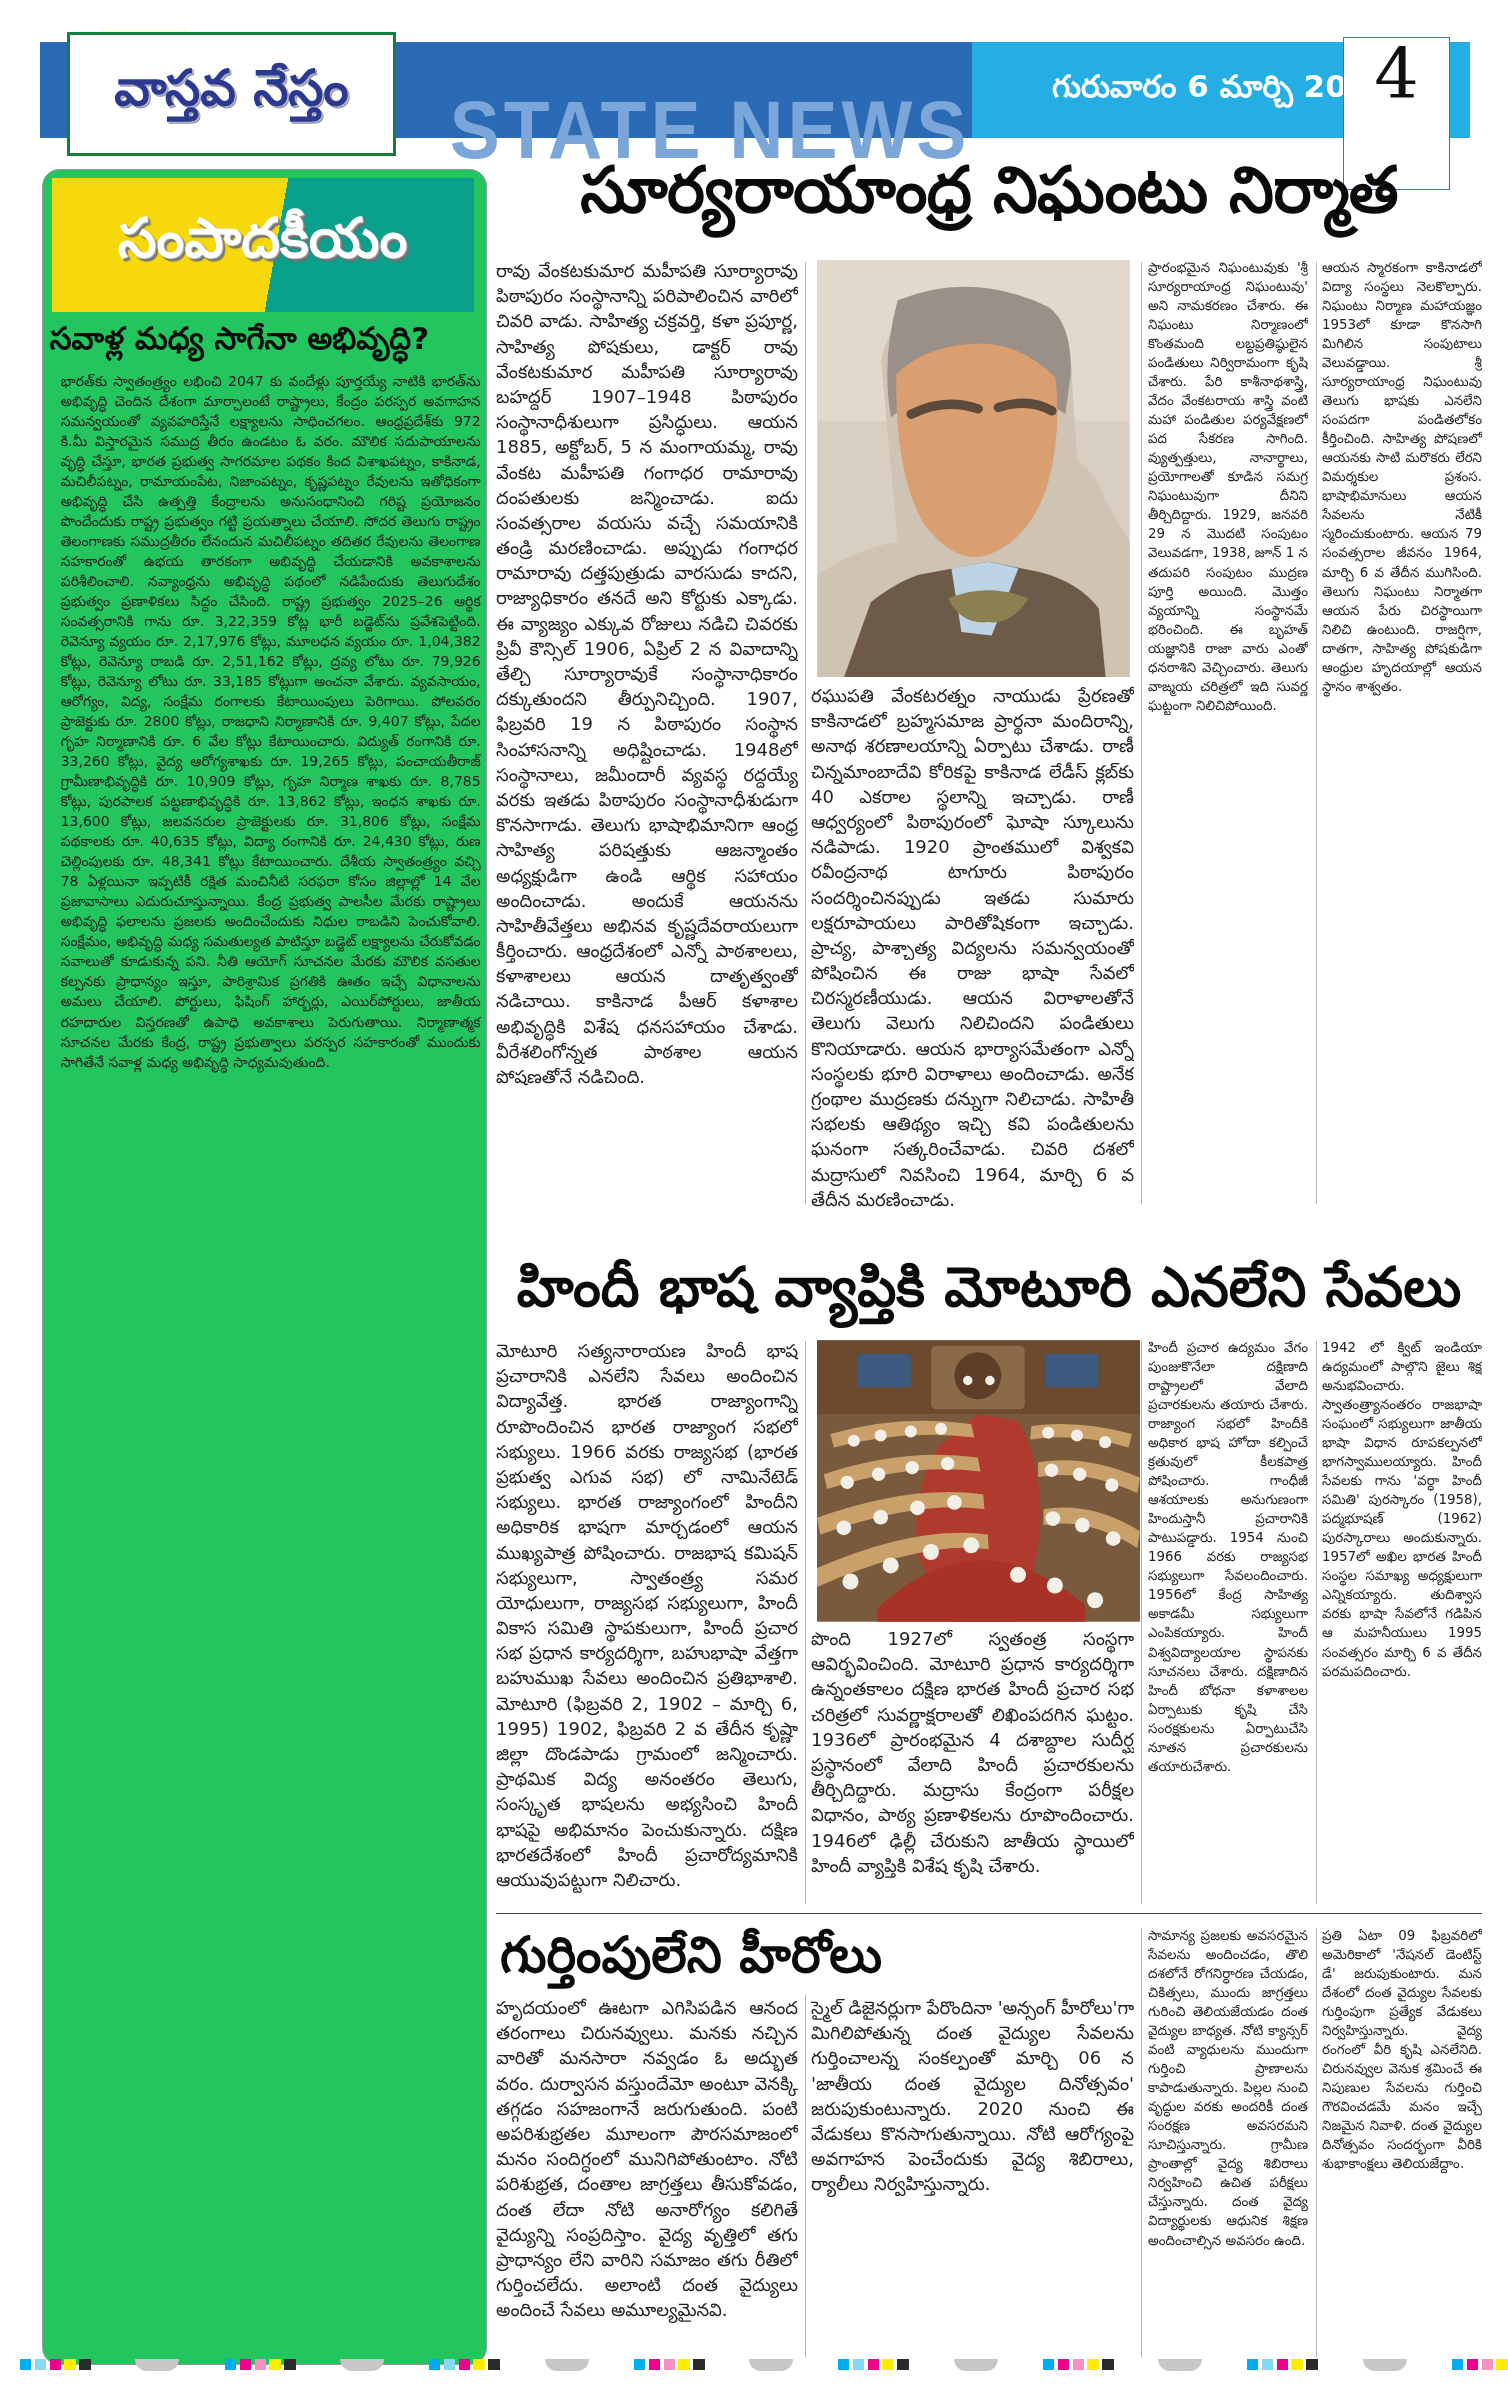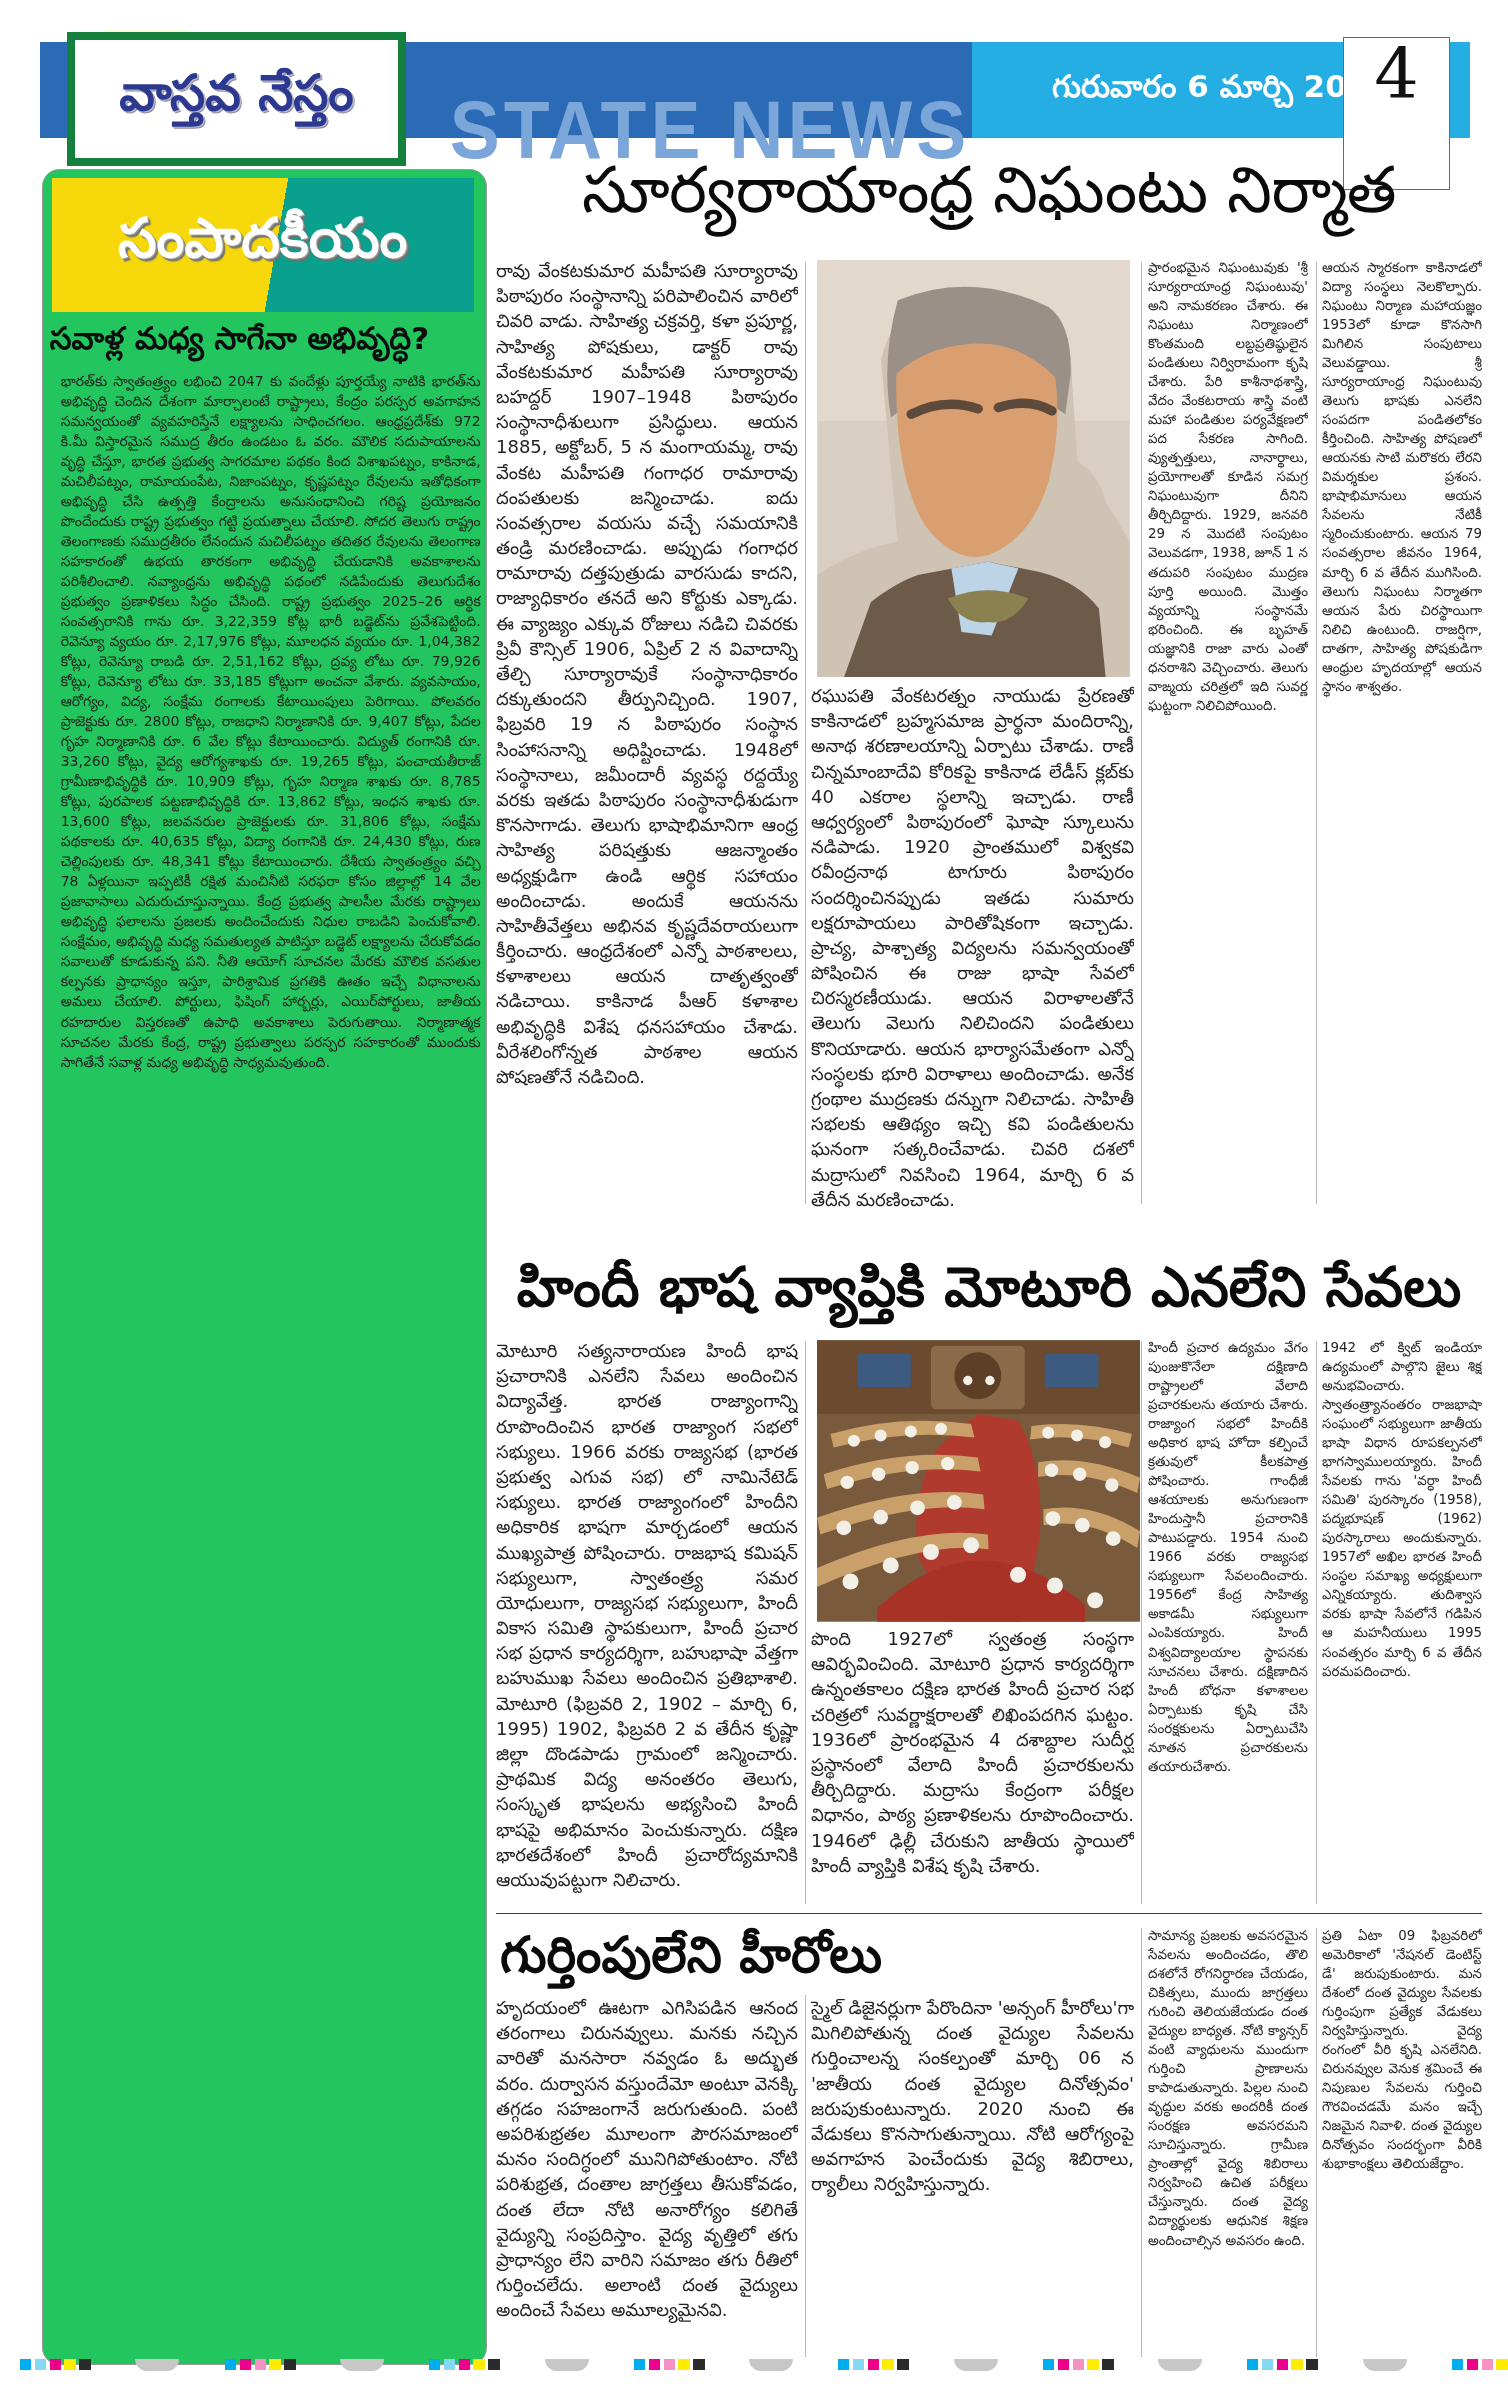--- a/index.html
+++ b/index.html
@@ -7,42 +7,42 @@
         font-family:"DejaVu Sans","Liberation Sans",sans-serif;color:#1c1c1c;}
   
   .banner{position:absolute;left:40px;top:42px;width:1430px;height:96px;background:#2b6ab4;}
   .banner-date{position:absolute;left:932px;top:0;width:498px;height:96px;background:#24aee4;
                display:flex;align-items:center;justify-content:center;}
   .state-news{position:absolute;left:402px;top:40px;width:536px;height:96px;display:flex;align-items:center;justify-content:center;
               font-size:75px;font-weight:bold;letter-spacing:4px;color:#7ba6d9;
               font-family:"Liberation Sans","DejaVu Sans",sans-serif;transform:scaleY(1.08);}
   .date-text{font-size:31px;font-weight:bold;color:#ffffff;}
   .logo-box{position:absolute;left:67px;top:32px;width:323px;height:118px;background:#ffffff;
-            border:8px solid #15803d;display:flex;align-items:center;justify-content:center;}
+            border:3px solid #15803d;display:flex;align-items:center;justify-content:center;}
   .logo-text{font-size:50px;font-weight:bold;color:#2b3990;
              text-shadow:1.3px 1.3px 0 #b9b9c9, 2px 2px 0 #8e8ea6;}
   .pageno-box{position:absolute;left:1343px;top:37px;width:105px;height:151px;background:#ffffff;
               border:1.3px solid #3a72b9;text-align:center;}
   .pageno{font-family:"DejaVu Serif","Liberation Serif",serif;font-size:70px;line-height:1.05;color:#111;}
   .top-faint-mark{position:absolute;left:101px;top:29.5px;width:87px;height:10.7px;background:#f9ee9e;opacity:.35;}
   
   .editorial-box{position:absolute;left:42px;top:169px;width:443px;height:2194px;
                  border:1.3px solid #9a9a9a;border-radius:17.4px;background:#22c55e;}
   .ed-header{position:absolute;left:8.7px;top:8px;width:422px;height:134px;
              background:linear-gradient(100deg,#f6d80b 0 53%,#0aa08e 53% 100%);
              display:flex;align-items:center;justify-content:center;overflow:hidden;}
   .ed-header-text{font-size:55px;font-weight:bold;color:#ffffff;
                   text-shadow:1.3px 1.3px 0.7px #9e9e9e,2.7px 2.7px 1.3px #6f6f6f;}
   .ed-headline{position:absolute;left:6.7px;top:151px;width:427px;text-align:left;
                font-size:31px;font-weight:bold;color:#0d0d0d;line-height:1.15;}
   .ed-body{position:absolute;left:10.7px;top:201px;width:420px;height:1978px;overflow:hidden;
            font-size:14px;line-height:1.43;text-align:justify;color:#222;margin-left:7px;}
   
   .headline-1{position:absolute;left:496px;top:153px;width:986px;text-align:center;
-              font-size:64px;font-weight:normal;color:#0a0a0a;letter-spacing:-0.7px;}
+              font-size:64px;font-weight:bold;color:#0a0a0a;letter-spacing:-0.7px;}
   .headline-2{position:absolute;left:496px;top:1255px;width:986px;text-align:center;
               font-size:55px;font-weight:bold;color:#0a0a0a;}
   .headline-3{position:absolute;left:500px;top:1926px;width:443px;text-align:left;
               font-size:50px;font-weight:bold;color:#0a0a0a;}
   .col{position:absolute;overflow:hidden;font-size:18px;line-height:1.4;text-align:justify;color:#222;}
   .col.narrow{font-size:13.4px;line-height:1.42;}
   .vrule{position:absolute;width:0.7px;background:#b5b5b5;}
   .hrule{position:absolute;left:496px;width:986px;height:1.3px;background:#3c3c3c;}
   
   .photo{position:absolute;overflow:hidden;}

